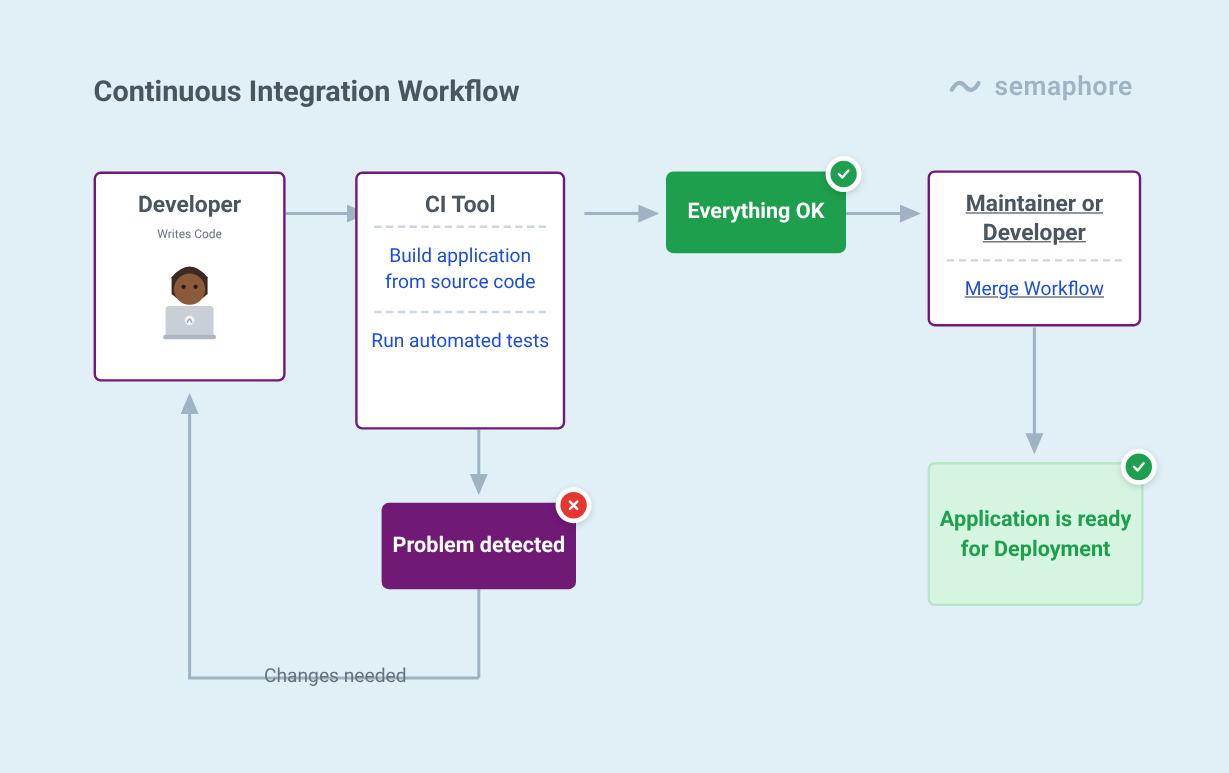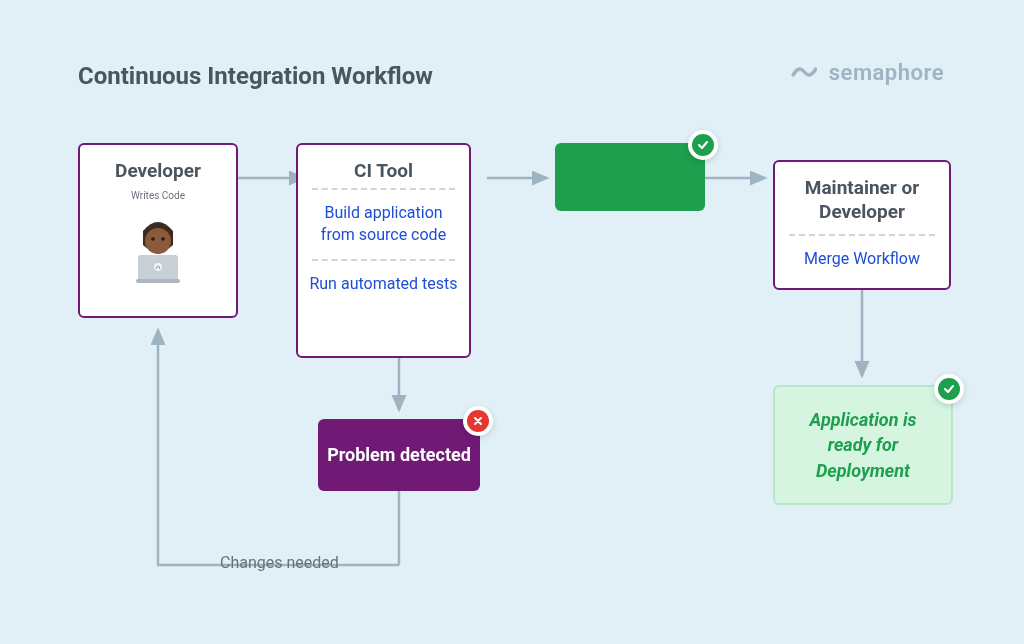--- a/index.html
+++ b/index.html
@@ -77,21 +77,21 @@
   }
   .ok .badge, .ready .badge {
     position:absolute; top:-13px; right:-13px; width:30px; height:30px;
     background:#fff; border-radius:50%; box-shadow:0 2px 6px rgba(0,0,0,0.15);
     display:flex; align-items:center; justify-content:center;
   }
   .ok .badge-inner { width:22px; height:22px; background:#1e9f4d; border-radius:50%; display:flex; align-items:center; justify-content:center; }
   .ready .badge-inner { width:22px; height:22px; background:#1e9f4d; border-radius:50%; display:flex; align-items:center; justify-content:center; }
 
   
-  .maint { left: 773px; top: 160px; width: 178px; height: 130px; }
+  .maint { left: 773px; top: 142px; width: 178px; height: 130px; text-decoration: underline; }
 
   
   .problem {
     left: 318px; top: 419px; width: 162px; height: 72px;
     background:#701a75; border:none; color:#fff; font-weight:700; font-size:18px;
     display:flex; align-items:center; justify-content:center; line-height:1.3;
     border-radius:6px;
   }
   .problem .badge {
     position:absolute; top:-13px; right:-13px; width:30px; height:30px;
@@ -170,20 +170,21 @@
 
 <div class="card ci">
   <div class="card-title">CI Tool</div>
   <div class="dashed"></div>
   <div class="section-text">Build application from source code</div>
   <div class="dashed"></div>
   <div class="section-text">Run automated tests</div>
 </div>
 
 <div class="card ok">
+  <span>Everything OK</span>
   <div class="badge">
     <div class="badge-inner">
       <svg width="12" height="12" viewBox="0 0 12 12">
         <path d="M2 6 L5 9 L10 3" stroke="#fff" stroke-width="2" fill="none" stroke-linecap="round" stroke-linejoin="round"></path>
       </svg>
     </div>
   </div>
 </div>
 
 <div class="card maint">
@@ -197,21 +198,21 @@
   <div class="badge">
     <div class="badge-inner">
       <svg width="12" height="12" viewBox="0 0 12 12">
         <path d="M3 3 L9 9 M9 3 L3 9" stroke="#fff" stroke-width="2" fill="none" stroke-linecap="round"></path>
       </svg>
     </div>
   </div>
 </div>
 
 <div class="card ready">
-  <span style="padding:0 19px;font-style:italic;">Application is ready for Deployment</span>
+  <span style="padding:0 6px;">Application is ready for Deployment</span>
   <div class="badge">
     <div class="badge-inner">
       <svg width="12" height="12" viewBox="0 0 12 12">
         <path d="M2 6 L5 9 L10 3" stroke="#fff" stroke-width="2" fill="none" stroke-linecap="round" stroke-linejoin="round"></path>
       </svg>
     </div>
   </div>
 </div>
 
 <div class="changes-label">Changes needed</div>

